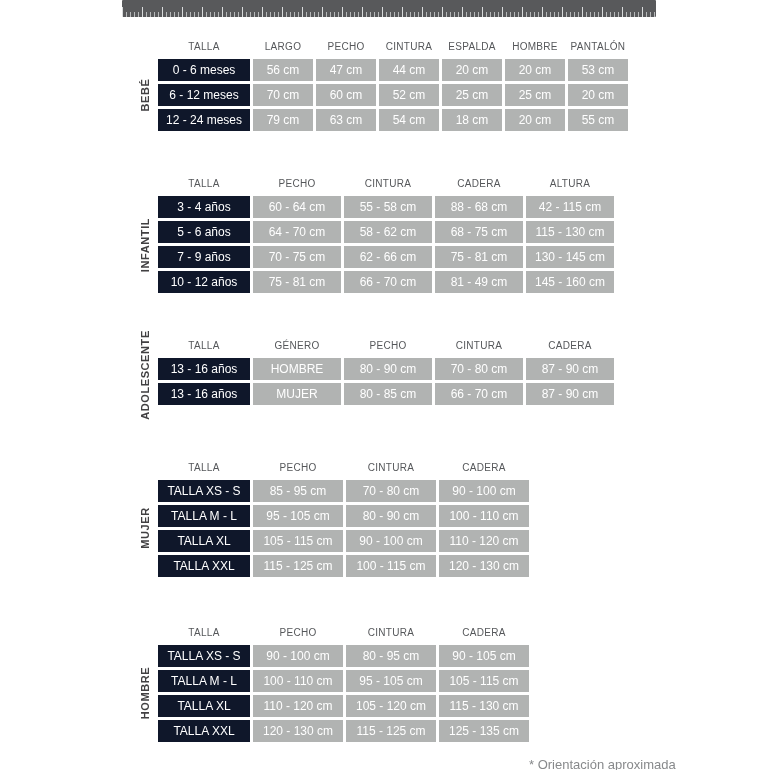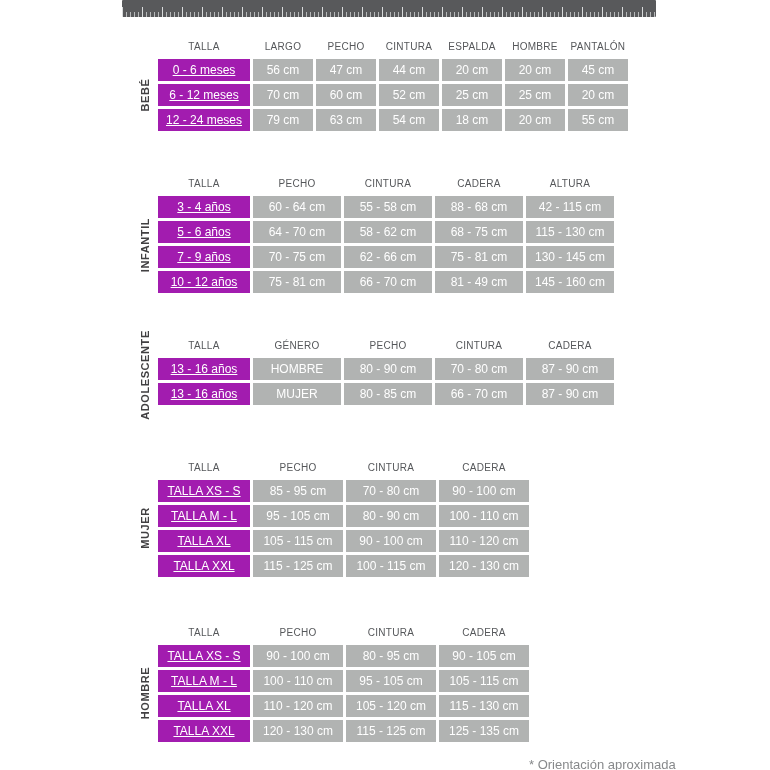--- a/index.html
+++ b/index.html
@@ -79,21 +79,21 @@
     white-space: nowrap;
   }
   .cell {
     display: flex;
     align-items: center;
     justify-content: center;
     font-size: 12px;
     color: #ffffff;
     white-space: nowrap;
   }
-  .label-cell { background: #a21caf; text-decoration: underline; }
+  .label-cell { background: #0f172a; }
   .data-cell  { background: #b1b3b2; }
 
   .footnote {
     position: absolute;
     left: 529px;
     top: 757px;
     font-size: 13px;
     color: #87898b;
     white-space: nowrap;
   }
@@ -114,21 +114,21 @@
         <div class="hcell">CINTURA</div>
         <div class="hcell">ESPALDA</div>
         <div class="hcell">HOMBRE</div>
         <div class="hcell">PANTALÓN</div>
         <div class="cell label-cell">0 - 6 meses</div>
         <div class="cell data-cell">56 cm</div>
         <div class="cell data-cell">47 cm</div>
         <div class="cell data-cell">44 cm</div>
         <div class="cell data-cell">20 cm</div>
         <div class="cell data-cell">20 cm</div>
-        <div class="cell data-cell">45 cm</div>
+        <div class="cell data-cell">53 cm</div>
         <div class="cell label-cell">6 - 12 meses</div>
         <div class="cell data-cell">70 cm</div>
         <div class="cell data-cell">60 cm</div>
         <div class="cell data-cell">52 cm</div>
         <div class="cell data-cell">25 cm</div>
         <div class="cell data-cell">25 cm</div>
         <div class="cell data-cell">20 cm</div>
         <div class="cell label-cell">12 - 24 meses</div>
         <div class="cell data-cell">79 cm</div>
         <div class="cell data-cell">63 cm</div>

